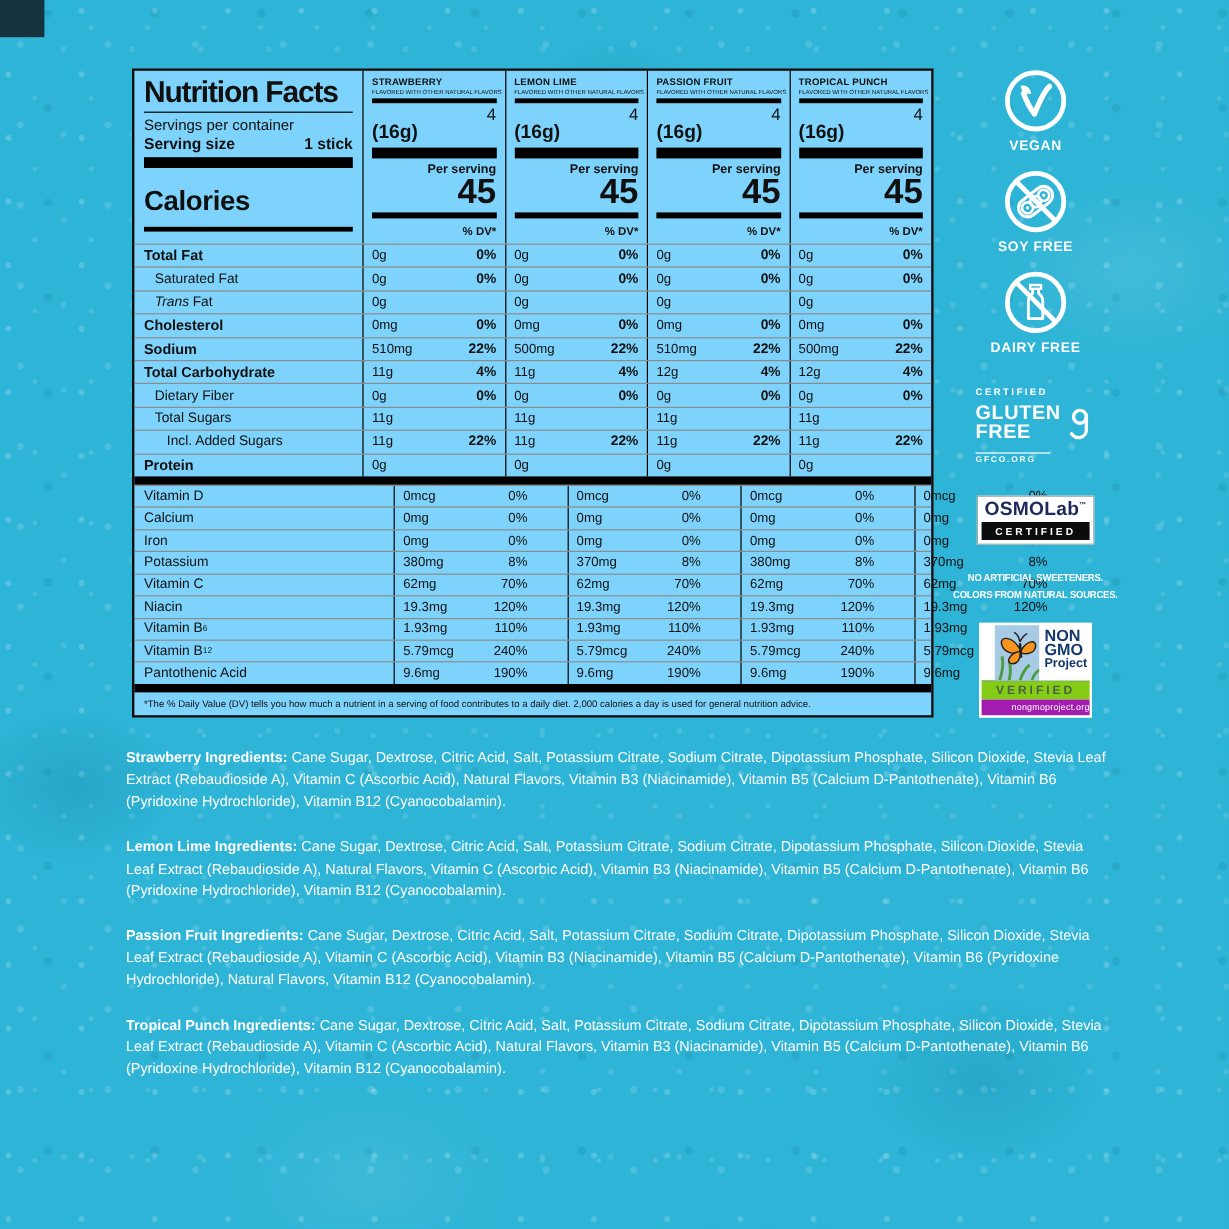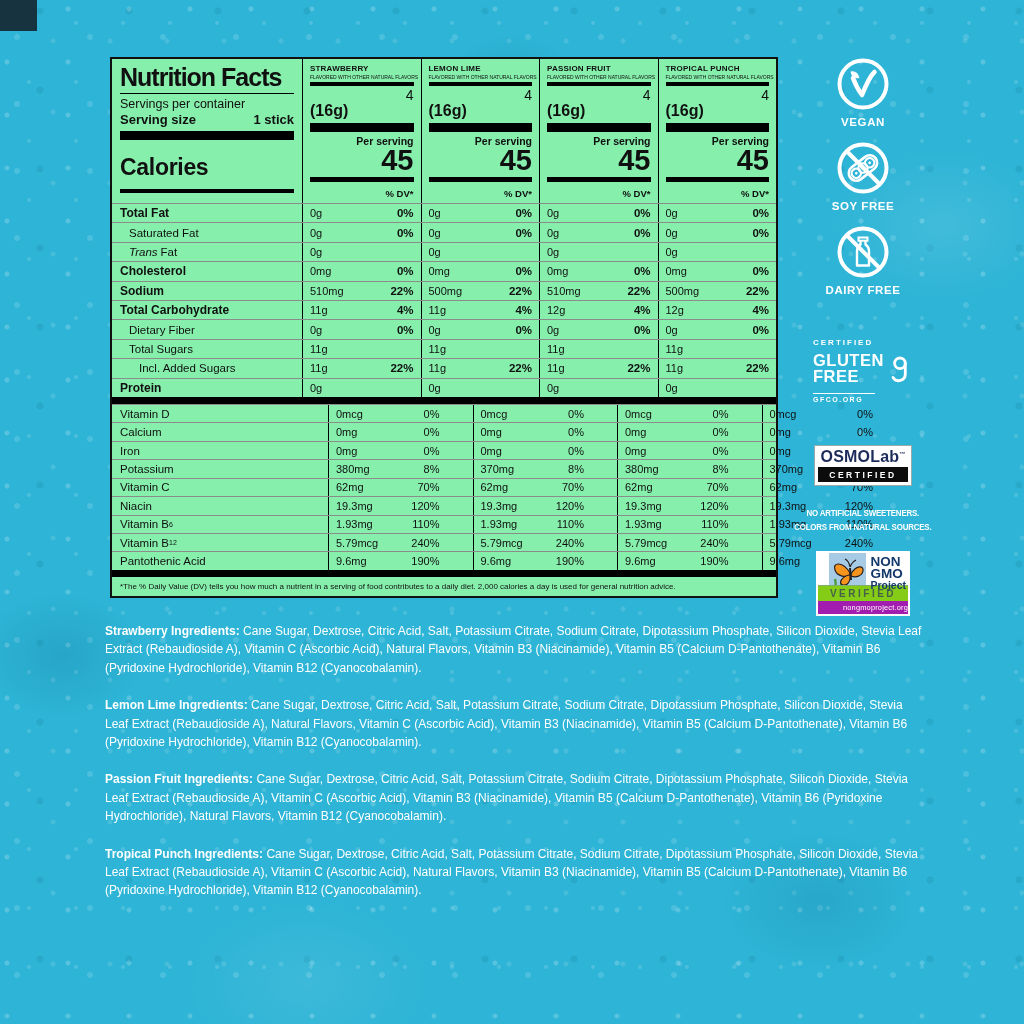--- a/index.html
+++ b/index.html
@@ -23,21 +23,21 @@
       radial-gradient(ellipse 160px 110px at 92% 22%, rgba(255,255,255,.10), transparent 70%),
       radial-gradient(ellipse 140px 100px at 80% 88%, rgba(0,80,110,.12), transparent 70%),
       radial-gradient(ellipse 180px 120px at 30% 96%, rgba(255,255,255,.08), transparent 70%),
       radial-gradient(ellipse 90px 70px at 50% 8%, rgba(0,80,110,.10), transparent 70%);
   }
   .corner-shadow{ position:absolute; left:0; top:0; width:37px; height:31px; background:#16333f; }
 
   
   .label-box{
     position:absolute; left:110px; top:57px; width:668px; height:541px;
-    background:#86efac; border:2px solid #101010; color:#101010;
+    background:#7dd3fc; border:2px solid #101010; color:#101010;
     display:flex; flex-direction:column;
   }
   .nf-header{ display:flex; height:144px; }
   .hcell{ display:flex; flex-direction:column; padding:5px 7px 2px; }
   .hleft{ padding:5px 8px 0 8px; }
   .c0{ width:190px; flex:none; }
   .cf{ width:118.5px; flex:none; border-left:1.5px solid #000; }
   .nf-title{ font-size:25px; font-weight:bold; letter-spacing:-1px; line-height:1.05;
     border-bottom:1px solid #000; padding-bottom:3px; white-space:nowrap; }
   .servline{ font-size:12.5px; margin-top:3px; }
@@ -68,38 +68,38 @@
   .lcell sub{ font-size:7px; }
   .vcell{ display:flex; align-items:center; justify-content:space-between; padding:0 7px; font-size:11px; }
   .pct.pbold{ font-weight:bold; font-size:11.5px; }
   .secbar{ height:7px; background:#000; }
   .footnote{ flex:1; display:flex; align-items:center; padding:0 8px; font-size:8px; color:#111; }
 
   
   .badges{ position:absolute; left:806px; top:57px; width:114px;
     display:flex; flex-direction:column; align-items:center; color:#fff; }
   .badge-label{ font-size:11.5px; font-weight:bold; letter-spacing:.6px; margin-top:5px; text-align:center; }
-  .mt1{ margin-top:13px; } .mt2{ margin-top:42px; } .mt3{ margin-top:20px; } .mt4{ margin-top:17px; }
+  .mt1{ margin-top:13px; } .mt2{ margin-top:26px; } .mt3{ margin-top:20px; } .mt4{ margin-top:17px; }
 
   .gf{ width:100px; color:#fff; }
   .gf-cert{ font-size:8px; font-weight:bold; letter-spacing:2px; text-align:left; }
   .gf-mid{ display:flex; align-items:center; margin-top:1px; }
   .gf-words{ font-size:16.5px; font-weight:bold; letter-spacing:.5px; line-height:.95; }
   .gf-org{ font-size:7px; font-weight:bold; letter-spacing:1.5px; margin-top:3px; border-top:1px solid #fff; padding-top:2px; width:62px; }
 
   .osmo{ width:98px; background:#fff; border:1px solid #9aa; padding:3px 3px 3px; }
   .osmo-brand{ color:#1c2b5a; font-weight:bold; font-size:16px; text-align:center; letter-spacing:.2px; line-height:1; }
   .osmo-brand sup{ font-size:6px; }
   .osmo-cert{ background:#0c0c0c; color:#fff; font-size:8.5px; font-weight:bold; letter-spacing:2.5px; text-align:center; padding:2.5px 0 2px; margin-top:2px; }
 
   .claims{ font-size:8.5px; font-weight:bold; letter-spacing:-.2px; line-height:1.65; text-align:center;
     white-space:nowrap; transform:scaleX(.93); }
 
   .nongmo{ width:94px; border:2px solid #fff; background:#fff; }
-  .ng-top{ display:flex; height:32px;padding-left:11px; }
+  .ng-top{ display:flex; height:46px;padding-left:11px; }
   .ng-sky{ width:40px; background:#a7cbe5; position:relative; overflow:hidden; }
   .ng-text{ flex:1; background:#fff; color:#13386b; padding:3px 2px 0 4px; line-height:.92; }
   .ng-w1,.ng-w2{ font-weight:bold; font-size:13.5px; }
   .ng-w3{ font-size:10.5px; font-weight:600; margin-top:1px; }
   .ng-verified{ background:#84cc16; color:#47604a; font-size:10px; font-weight:bold; letter-spacing:2.5px;
     text-align:center; border-top:1.5px solid #7fae6d; padding:2px 0 2px; }
   .ng-url{ background:#a21caf; color:#fff; font-size:7.4px; text-align:right; padding:2.5px 0 2px; letter-spacing:.2px; }
 
   
   .ingredients{ position:absolute; left:105px; top:622px; width:818px; color:#fff; }

